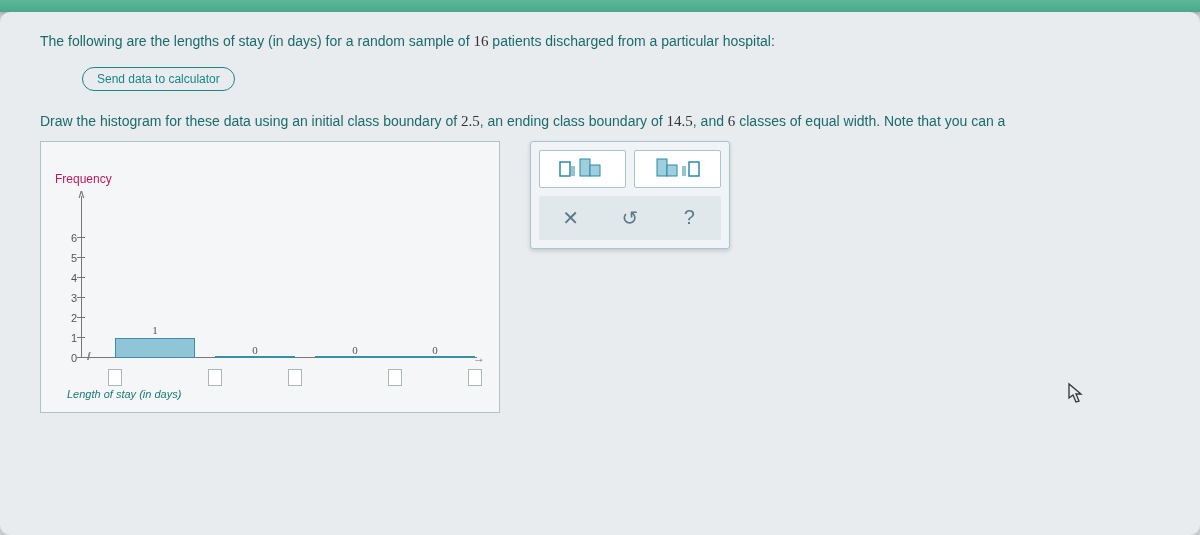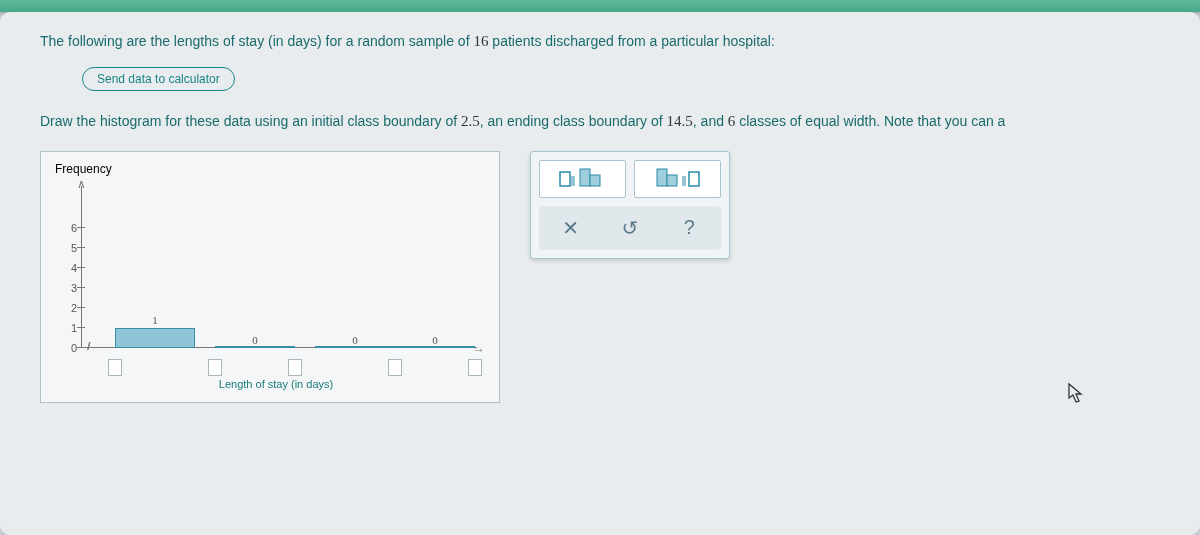--- a/index.html
+++ b/index.html
@@ -50,42 +50,43 @@
     border-radius: 14px;
     padding: 4px 14px;
     font-size: 12px;
     cursor: pointer;
     margin-bottom: 18px;
   }
   .instruction {
     color: #1a6b6b;
     font-size: 14px;
     line-height: 1.6;
-    margin-bottom: 18px;
+    margin-bottom: 8px;
   }
   .instruction .num {
     color: #333;
     font-family: 'Times New Roman', serif;
     font-size: 15px;
   }
   .work-row {
     display: flex;
     gap: 30px;
     align-items: flex-start;
   }
   .chart-panel {
     border: 1px solid #b0c4c4;
     background: #f4f6f7;
     padding: 10px 14px 12px 14px;
     width: 460px;
   }
   .panel-title {
-    color: #000000;
+    color: #be185d;
     font-size: 12px;
     margin-bottom: 4px;
+    margin-top: 20px;
   }
   .chart-body {
     position: relative;
     height: 210px;
   }
   .y-axis {
     position: absolute;
     left: 26px;
     top: 6px;
     bottom: 42px;
@@ -160,23 +161,24 @@
     width: 14px;
     height: 17px;
     border: 1px solid #a8b8b8;
     background: #fff;
   }
   .x-label {
     position: absolute;
     bottom: 0px;
     left: 12px;
     right: 0;
-    text-align: center;
+    text-align: left;
     font-size: 11px;
     color: #1a7a7a;
+    font-style: italic;
   }
   .tool-panel {
     border: 1px solid #a8c4d0;
     background: #f0f4f6;
     border-radius: 3px;
     padding: 8px;
     width: 200px;
     box-shadow: 0 2px 4px rgba(0,0,0,0.15);
   }
   .mode-row {

